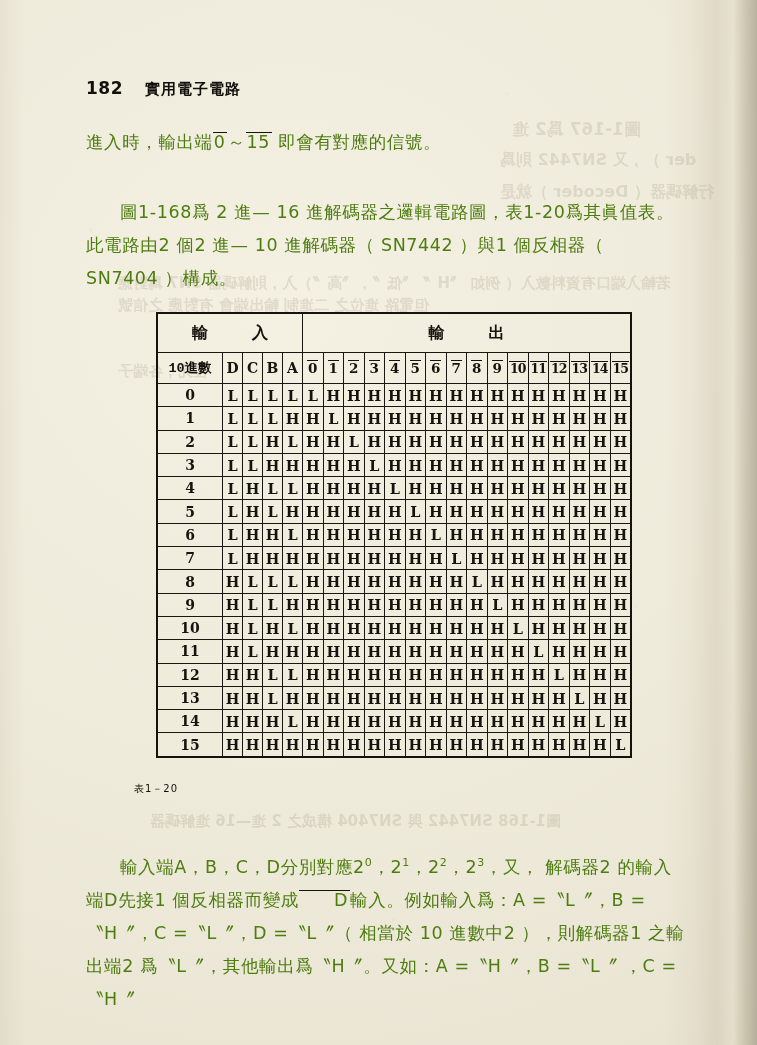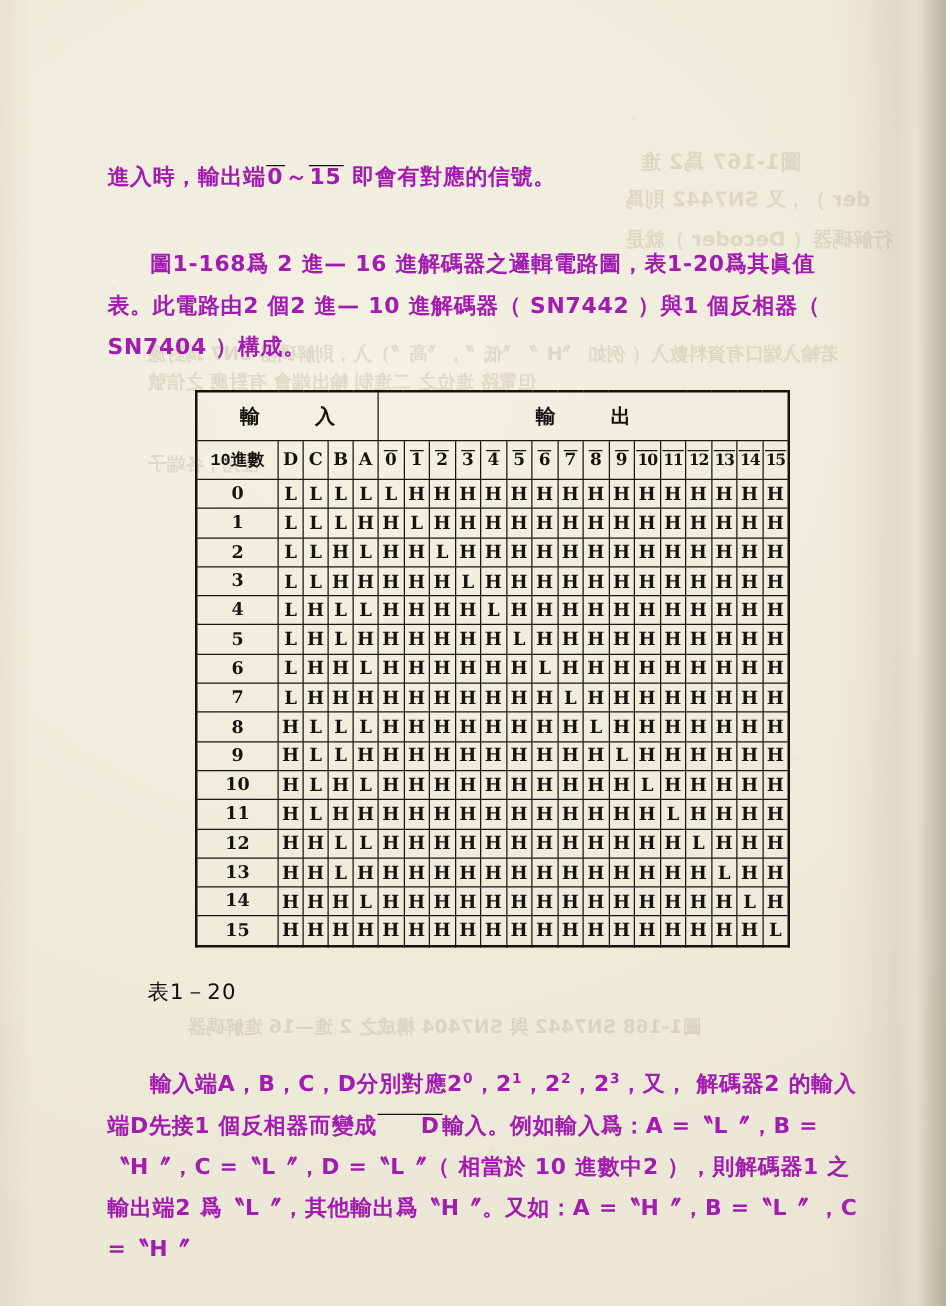--- a/index.html
+++ b/index.html
@@ -56,22 +56,21 @@
   
   #pagehead{position:absolute;left:86px;top:78px;display:flex;align-items:baseline;gap:22px;}
   #pagenum{font-size:17px;font-weight:700;letter-spacing:.5px;}
   #booktitle{font-size:15px;font-weight:700;letter-spacing:1px;}
 
   
   .para{
     position:absolute;
     font-size:17.5px;line-height:33px;
     letter-spacing:.6px;
-    color:#a21caf;
-    font-weight:bold;
+    color:#4d7c0f;
   }
   #p1{left:86px;top:126px;width:600px;}
   #p2{left:86px;top:196px;width:596px;text-indent:34px;}
   #p3{left:86px;top:846px;width:600px;text-indent:34px;}
   .ovl{border-top:1.6px solid #15130e;padding:0 2px 0 1px;display:inline-block;line-height:1.05;}
   sup{font-size:11px;vertical-align:super;}
 
   
   #table-wrap{position:absolute;left:124px;top:312px;}
   table.tt{border-collapse:collapse;background:transparent;}
@@ -90,41 +89,45 @@
   .hd.dec{font-size:13.5px;letter-spacing:0;font-family:Liberation Mono, monospace;}
   .c-dec{width:64px;}
   .c-in{width:19px;}
   .c-out{width:19.5px;}
   tbody td{height:22.3px;font-size:14.5px;}
   td.dec{font-size:14px;font-family:"DejaVu Sans","Liberation Sans",sans-serif;font-weight:400;}
   .obar{border-top:1.4px solid #15130e;display:inline-block;line-height:1.08;padding:0 1px;font-size:13.5px;}
   .obar.w2{letter-spacing:-1px;font-size:12.5px;}
 
   
-  #caption{position:absolute;left:118px;top:782px;font-size:17px;letter-spacing:1px;font-weight:500;}
+  #caption{position:absolute;left:134px;top:782px;font-size:10px;letter-spacing:1px;font-weight:500;}
 </style>
 </head>
 <body>
 
 <div id="paper"></div>
 <div id="grain"></div>
 <div id="edge-left"></div>
 
 <div id="bleed-layer">
     <div class="bleed" style="left: 512px; top: 118px; font-size: 17px;">圖1-167 爲2 進</div>
     <div class="bleed" style="left: 500px; top: 150px; font-size: 16px;">der ），又 SN7442 則爲</div>
     <div class="bleed" style="left: 500px; top: 182px; font-size: 16px;">行解碼器（ Decoder ）就是</div>
     <div class="bleed" style="left: 118px; top: 274px; font-size: 15px;">若輸入端口有資料數入（ 例如 〝H〞 〝低〞，〝高〞）入，則解碼器 SN7 爲對應</div>
     <div class="bleed" style="left: 118px; top: 296px; font-size: 15px;">但電路 進位之 二進制 輸出端會 有對應 之信號</div>
     <div class="bleed" style="left: 118px; top: 362px; font-size: 15px;">位元，各端子</div>
     <div class="bleed" style="left: 150px; top: 812px; font-size: 15px;">圖1-168 SN7442 與 SN7404 構成之 2 進—16 進解碼器</div>
   </div>
 
 <div id="content">
 
+  <div id="pagehead">
+    <span id="pagenum">182</span>
+    <span id="booktitle">實用電子電路</span>
+  </div>
 
   <div class="para" id="p1">
     <span>進入時，輸出端</span><span class="ovl">0</span><span>～</span><span class="ovl">15</span>
     <span>即會有對應的信號。</span>
   </div>
 
   <div class="para" id="p2">圖1-168爲 2 進— 16 進解碼器之邏輯電路圖，表1-20爲其眞值表。此電路由2 個2 進— 10 進解碼器（ SN7442 ）與1 個反相器（ SN7404 ）構成。</div>
 
   <div id="table-wrap">
     <table class="tt">

